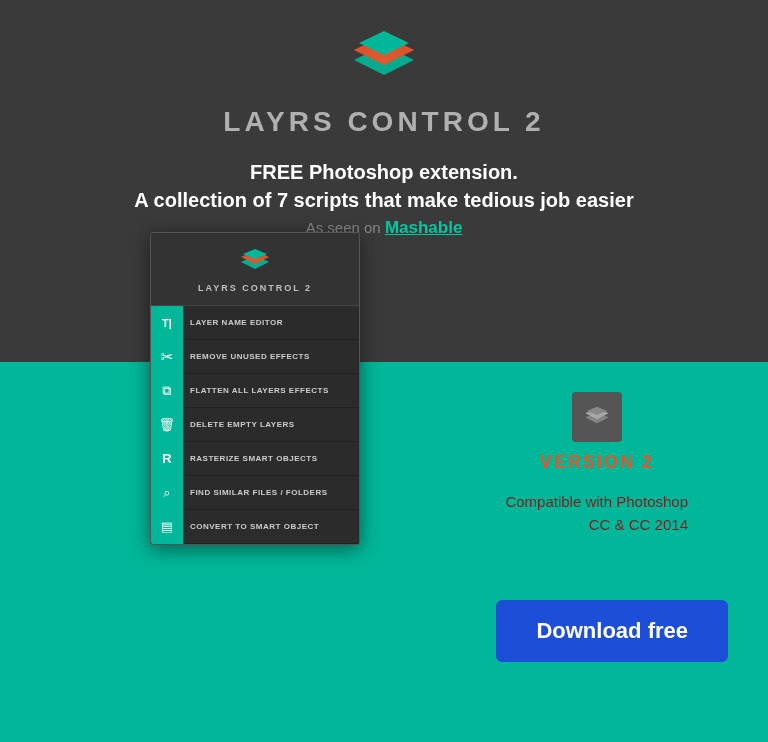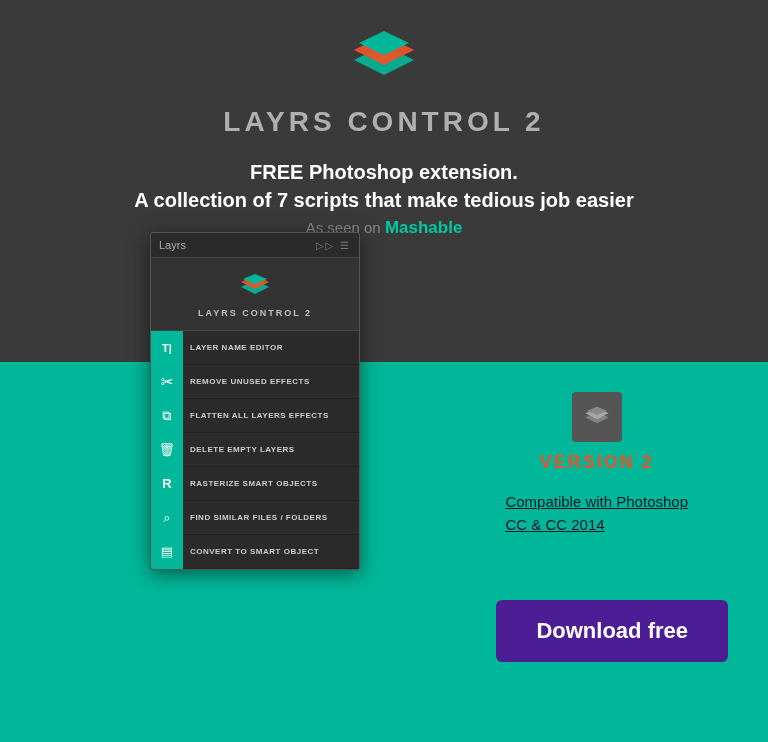--- a/index.html
+++ b/index.html
@@ -50,20 +50,21 @@
     .seen-on {
       color: #888;
       font-size: 15px;
       margin-bottom: 0;
     }
 
     .seen-on .mashable {
       color: #00c8a0;
       font-weight: 700;
       font-size: 17px;
+      text-decoration: underline;
     }
 
     .bottom-section {
       background: #00b899;
       position: absolute;
       bottom: 0;
       left: 0;
       right: 0;
       height: 380px;
       display: flex;
@@ -173,29 +174,28 @@
 
     .version-label {
       color: #e8542a;
       font-size: 18px;
       font-weight: 700;
       letter-spacing: 2px;
       margin-bottom: 18px;
     }
 
     .compat-text {
-      color: #0f172a;
+      color: #7f1d1d;
       font-size: 15px;
       line-height: 1.5;
-      text-align: left;
-      text-decoration: underline;
+      text-align: right;
     }
 
     .download-btn {
-      background: #4c1d95;
+      background: #1d4ed8;
       color: white;
       font-size: 22px;
       font-weight: 700;
       border: none;
       border-radius: 6px;
       padding: 18px 40px;
       cursor: pointer;
       position: absolute;
       right: 40px;
       bottom: 80px;
@@ -227,24 +227,20 @@
 
   <p class="seen-on">
     <span>As seen on</span>
     <span class="mashable">Mashable</span>
   </p>
 </div>
 
 <div class="bottom-section">
 
   <div class="panel-mockup">
-    <div class="panel-header">
-      <span class="panel-header-label">Layrs</span>
-      <span class="panel-header-icons">▷▷ ☰</span>
-    </div>
     <div class="panel-logo-area">
       <div class="mini-logo">
         <svg viewBox="0 0 36 30" xmlns="http://www.w3.org/2000/svg" width="36" height="30">
           <polygon points="18,22 4,15 18,8 32,15" fill="#00b899" opacity="0.9"></polygon>
           <polygon points="18,17 4,10 18,3 32,10" fill="#e8542a" opacity="0.95"></polygon>
           <polygon points="18,12 6,7 18,2 30,7" fill="#00b899"></polygon>
         </svg>
       </div>
       <div class="panel-app-name">LAYRS CONTROL 2</div>
     </div>

